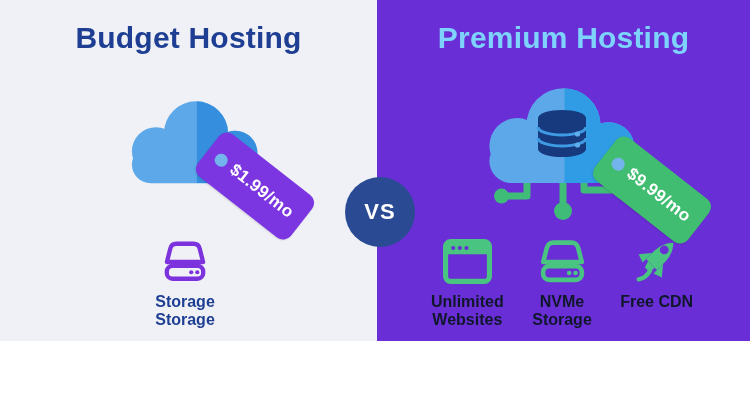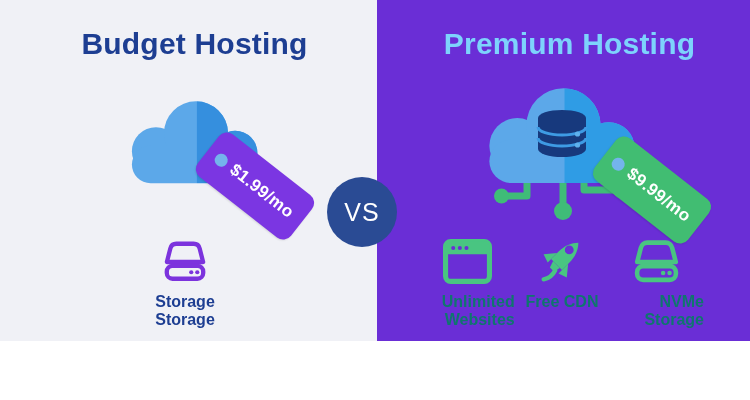--- a/index.html
+++ b/index.html
@@ -7,21 +7,21 @@
     position:relative;width:750px;height:400px;background:#ffffff;
     overflow:hidden;font-family:"Liberation Sans","DejaVu Sans",sans-serif;
     -webkit-font-smoothing:antialiased;
   }
   .panel{position:absolute;top:0;height:341px;}
   .panel-left{left:0;width:377px;background:#F0F1F6;}
   .panel-right{left:377px;width:373px;background:#6A2ED6;}
 
   .title{
     position:absolute;top:21px;width:100%;text-align:center;
-    font-size:30px;font-weight:700;letter-spacing:.2px;margin:6px;
+    font-size:30px;font-weight:700;letter-spacing:.2px;margin:0;
   }
   .title-budget{color:#1D3E92;}
   .title-premium{color:#7dd3fc;}
 
   .abs{position:absolute;}
 
   
   .tag{
     position:absolute;width:118px;height:54px;border-radius:10px;
     display:flex;align-items:center;z-index:4;
@@ -34,38 +34,38 @@
     width:13px;height:13px;border-radius:50%;background:#74B4EC;
     margin-left:10px;flex:0 0 auto;
   }
   .tag-text{
     flex:1;text-align:center;color:#fff;font-weight:700;font-size:17px;
     letter-spacing:.4px;padding-right:6px;
   }
 
   
   .vs-badge{
-    position:absolute;left:327px;top:177px;width:70px;height:70px;
+    position:absolute;left:345px;top:177px;width:70px;height:70px;
     border-radius:50%;background:#2A4B94;color:#fff;z-index:10;
     display:flex;align-items:center;justify-content:center;
-    font-size:25px;font-weight:400;letter-spacing:1px;
+    font-size:22px;font-weight:700;letter-spacing:1px;
   }
 
   
   .features{position:absolute;top:236px;display:flex;z-index:2;}
   .features-budget{left:82px;width:206px;}
   .features-premium{left:420px;width:284px;}
   .feature{flex:1;display:flex;flex-direction:column;align-items:center;}
   .feature .icon-box{height:50px;display:flex;align-items:center;justify-content:center;}
   .feature .label{
     margin-top:7px;font-size:16px;font-weight:700;line-height:1.14;
     text-align:center;max-width:100px;
   }
   .features-budget .label{color:#1D3E92;}
-  .features-premium .label{color:#0f766e;text-align:right;}
+  .features-premium .label{color:#0f172a;}
 
   .icon-navy{color:#24418E;}
   .icon-purple{color:#7C33DD;}
   .icon-green{color:#49C581;}
 
   svg{display:block;}
 </style>
 </head>
 <body>
 
@@ -172,43 +172,43 @@
           <path d="M2.5,7.5 a5,5 0 0 1 5,-5 h33 a5,5 0 0 1 5,5 v7.5 h-43 z" fill="currentColor"></path>
           <circle cx="10" cy="8.7" r="2" fill="#6A2ED6"></circle>
             <circle cx="16.5" cy="8.7" r="2" fill="#6A2ED6"></circle>
             <circle cx="23" cy="8.7" r="2" fill="#6A2ED6"></circle>
         </svg>
       </div>
       <div class="label">Unlimited Websites</div>
     </div>
     <div class="feature">
       <div class="icon-box icon-green">
+        <svg width="49" height="45" viewBox="0 0 48 44">
+          <path d="M15,3.5 h18 a6.5,6.5 0 0 1 6.3,5 l3.6,14 h-37.8 l3.6,-14 a6.5,6.5 0 0 1 6.3,-5 z" fill="none" stroke="currentColor" stroke-width="4.5" stroke-linejoin="round"></path>
+          <rect x="5" y="26.5" width="38" height="13.5" rx="6" fill="none" stroke="currentColor" stroke-width="4.5"></rect>
+          <circle cx="30.5" cy="33.2" r="2.2" fill="currentColor"></circle>
+            <circle cx="36.8" cy="33.2" r="2.2" fill="currentColor"></circle>
+        </svg>
+      </div>
+      <div class="label">NVMe Storage</div>
+    </div>
+    <div class="feature">
+      <div class="icon-box icon-green">
         <svg width="52" height="54" viewBox="0 0 52 56">
           <g transform="rotate(45 26 26)" fill="currentColor">
             <path d="M26,2 C31,7 34,14 34,23 v11 h-16 v-11 C18,14 21,7 26,2 z"></path>
             <path d="M18,25 L9,36 l9,3 z"></path>
             <path d="M34,25 L43,36 l-9,3 z"></path>
             <path d="M21,34 h10 l-2.2,7 h-5.6 z"></path>
           </g>
           <circle cx="33.5" cy="16.5" r="4.6" fill="#6A2ED6"></circle>
           <path d="M7,47 q8,-1.5 12,-9.5" fill="none" stroke="currentColor" stroke-width="4.5" stroke-linecap="round"></path>
         </svg>
       </div>
       <div class="label">Free CDN</div>
     </div>
-    <div class="feature">
-      <div class="icon-box icon-green">
-        <svg width="49" height="45" viewBox="0 0 48 44">
-          <path d="M15,3.5 h18 a6.5,6.5 0 0 1 6.3,5 l3.6,14 h-37.8 l3.6,-14 a6.5,6.5 0 0 1 6.3,-5 z" fill="none" stroke="currentColor" stroke-width="4.5" stroke-linejoin="round"></path>
-          <rect x="5" y="26.5" width="38" height="13.5" rx="6" fill="none" stroke="currentColor" stroke-width="4.5"></rect>
-          <circle cx="30.5" cy="33.2" r="2.2" fill="currentColor"></circle>
-            <circle cx="36.8" cy="33.2" r="2.2" fill="currentColor"></circle>
-        </svg>
-      </div>
-      <div class="label">NVMe Storage</div>
-    </div>
   </div>
 
   <div class="vs-badge">
     <span>VS</span>
   </div>
 
 </div>
 
 </body></html>

